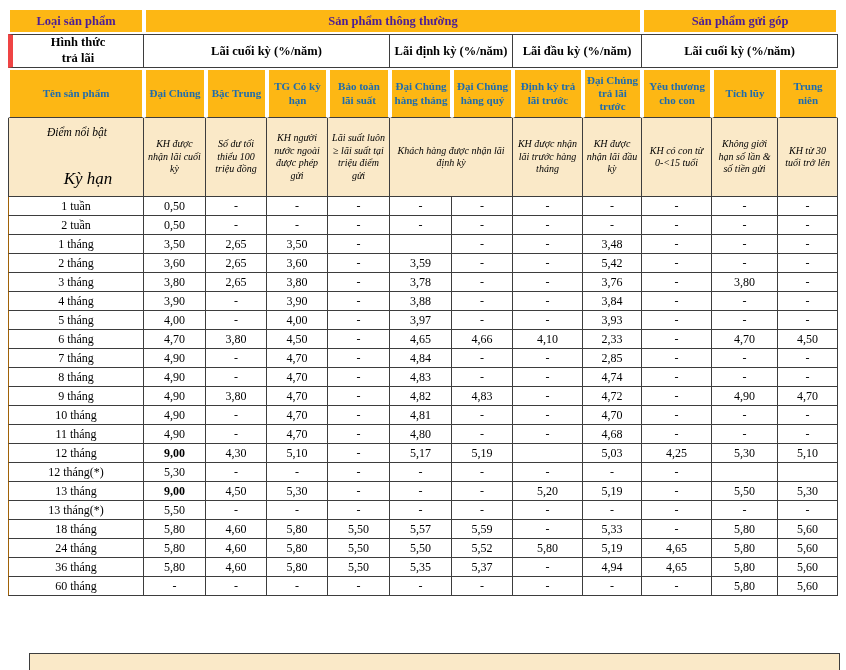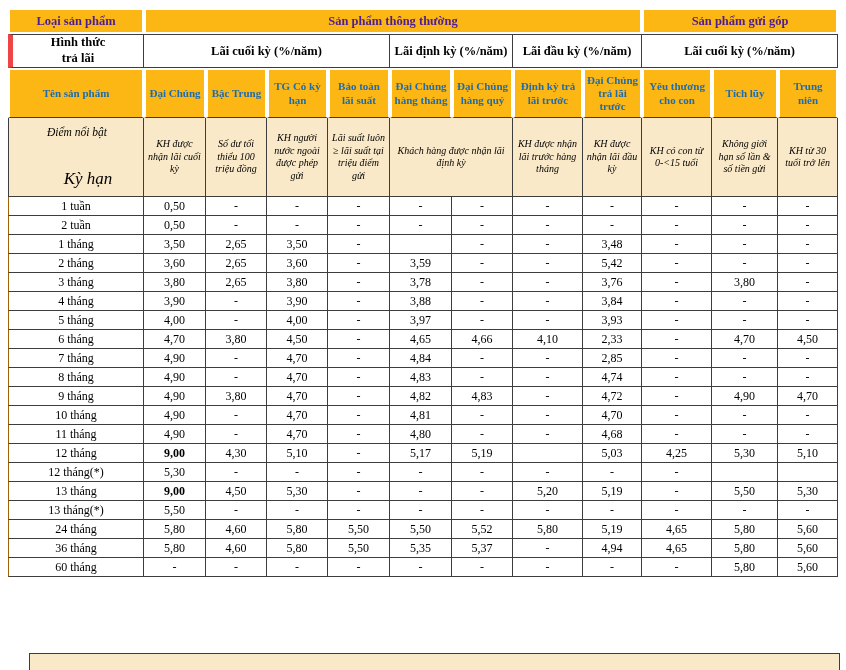--- a/index.html
+++ b/index.html
@@ -347,20 +347,34 @@
           <td>-</td>
           <td>-</td>
           <td>-</td>
           <td>-</td>
           <td>-</td>
           <td>-</td>
           <td>-</td>
           <td>-</td>
         </tr>
         <tr>
+          <td>18 tháng</td>
+          <td>5,80</td>
+          <td>4,60</td>
+          <td>5,80</td>
+          <td>5,50</td>
+          <td>5,57</td>
+          <td>5,59</td>
+          <td>-</td>
+          <td>5,33</td>
+          <td>-</td>
+          <td>5,80</td>
+          <td>5,60</td>
+        </tr>
+        <tr>
           <td>24 tháng</td>
           <td>5,80</td>
           <td>4,60</td>
           <td>5,80</td>
           <td>5,50</td>
           <td>5,50</td>
           <td>5,52</td>
           <td>5,80</td>
           <td>5,19</td>
           <td>4,65</td>

